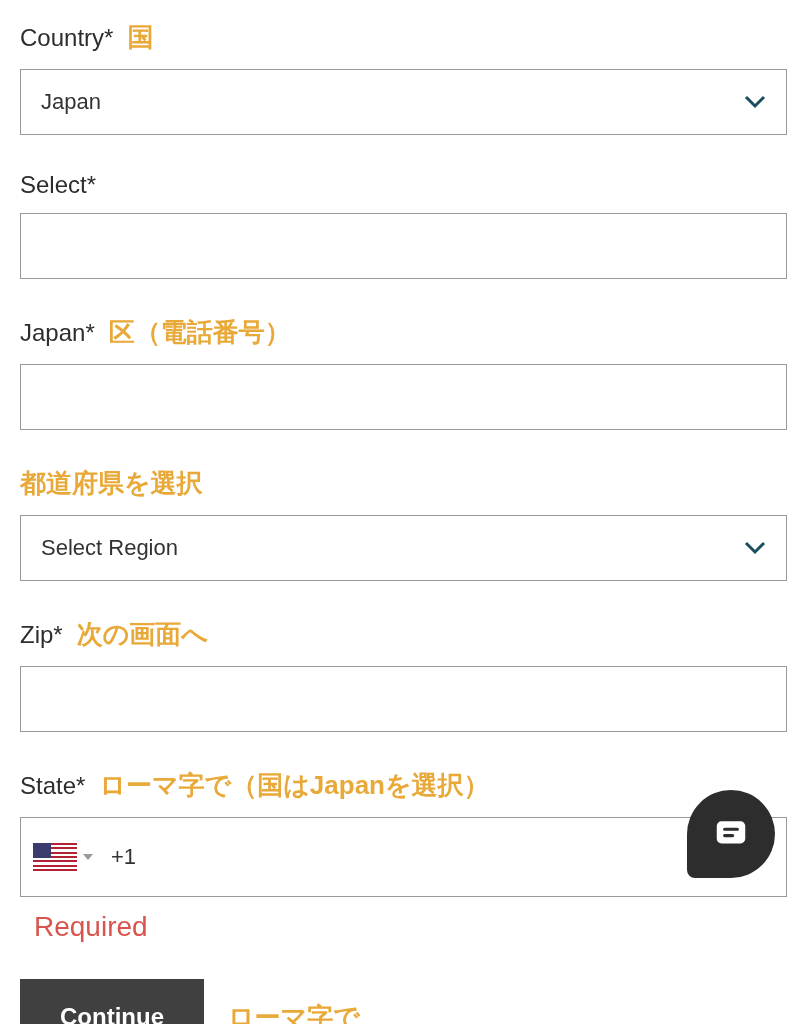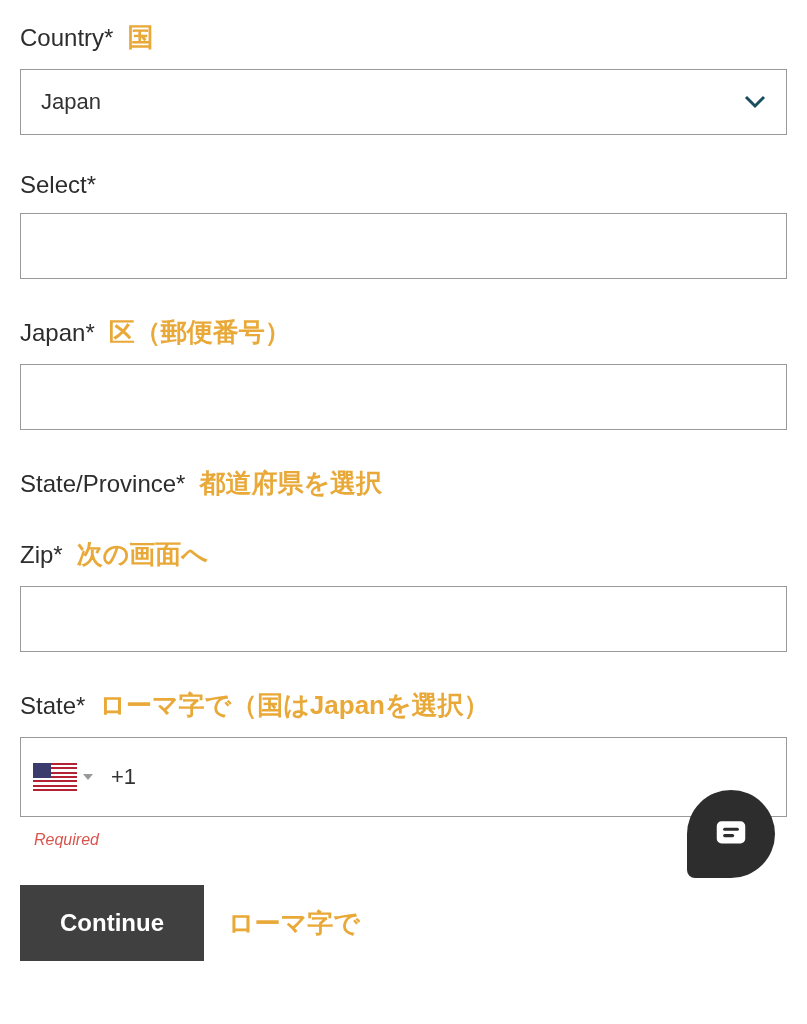--- a/index.html
+++ b/index.html
@@ -116,24 +116,23 @@
       height: 6px;
       fill: #999;
     }
     .dial-code {
       font-size: 22px;
       color: #333;
       margin-left: 18px;
     }
     .error-text {
       color: #d9544d;
-      font-size: 16px;
+      font-size: 28px;
       margin-top: 14px;
       margin-left: 14px;
-      font-style: italic;
     }
     .button-row {
       display: flex;
       align-items: center;
       gap: 24px;
       margin-top: 32px;
     }
     .continue-button {
       background: #404040;
       color: #fff;
@@ -183,29 +182,36 @@
 <div class="form-group">
   <div class="label-row">
     <span class="field-label">Select*</span>
   </div>
   <input type="text" class="input-field" value="" style="">
 </div>
 
 <div class="form-group">
   <div class="label-row">
     <span class="field-label">Japan*</span>
-    <span class="field-hint">区（郵便番号）</span>
+    <span class="field-hint">区（電話番号）</span>
   </div>
   <input type="text" class="input-field" value="" style="">
 </div>
 
 <div class="form-group">
   <div class="label-row">
-    <span class="field-label">State/Province*</span>
     <span class="field-hint">都道府県を選択</span>
+  </div>
+  <div class="select-wrapper">
+    <div class="select-display">
+      <span>Select Region</span>
+      <svg class="chevron-icon" viewBox="0 0 22 14">
+          <polyline points="2,2 11,11 20,2"></polyline>
+        </svg>
+    </div>
   </div>
 </div>
 
 <div class="form-group">
   <div class="label-row">
     <span class="field-label">Zip*</span>
     <span class="field-hint">次の画面へ</span>
   </div>
   <input type="text" class="input-field" value="" style="">
 </div>

